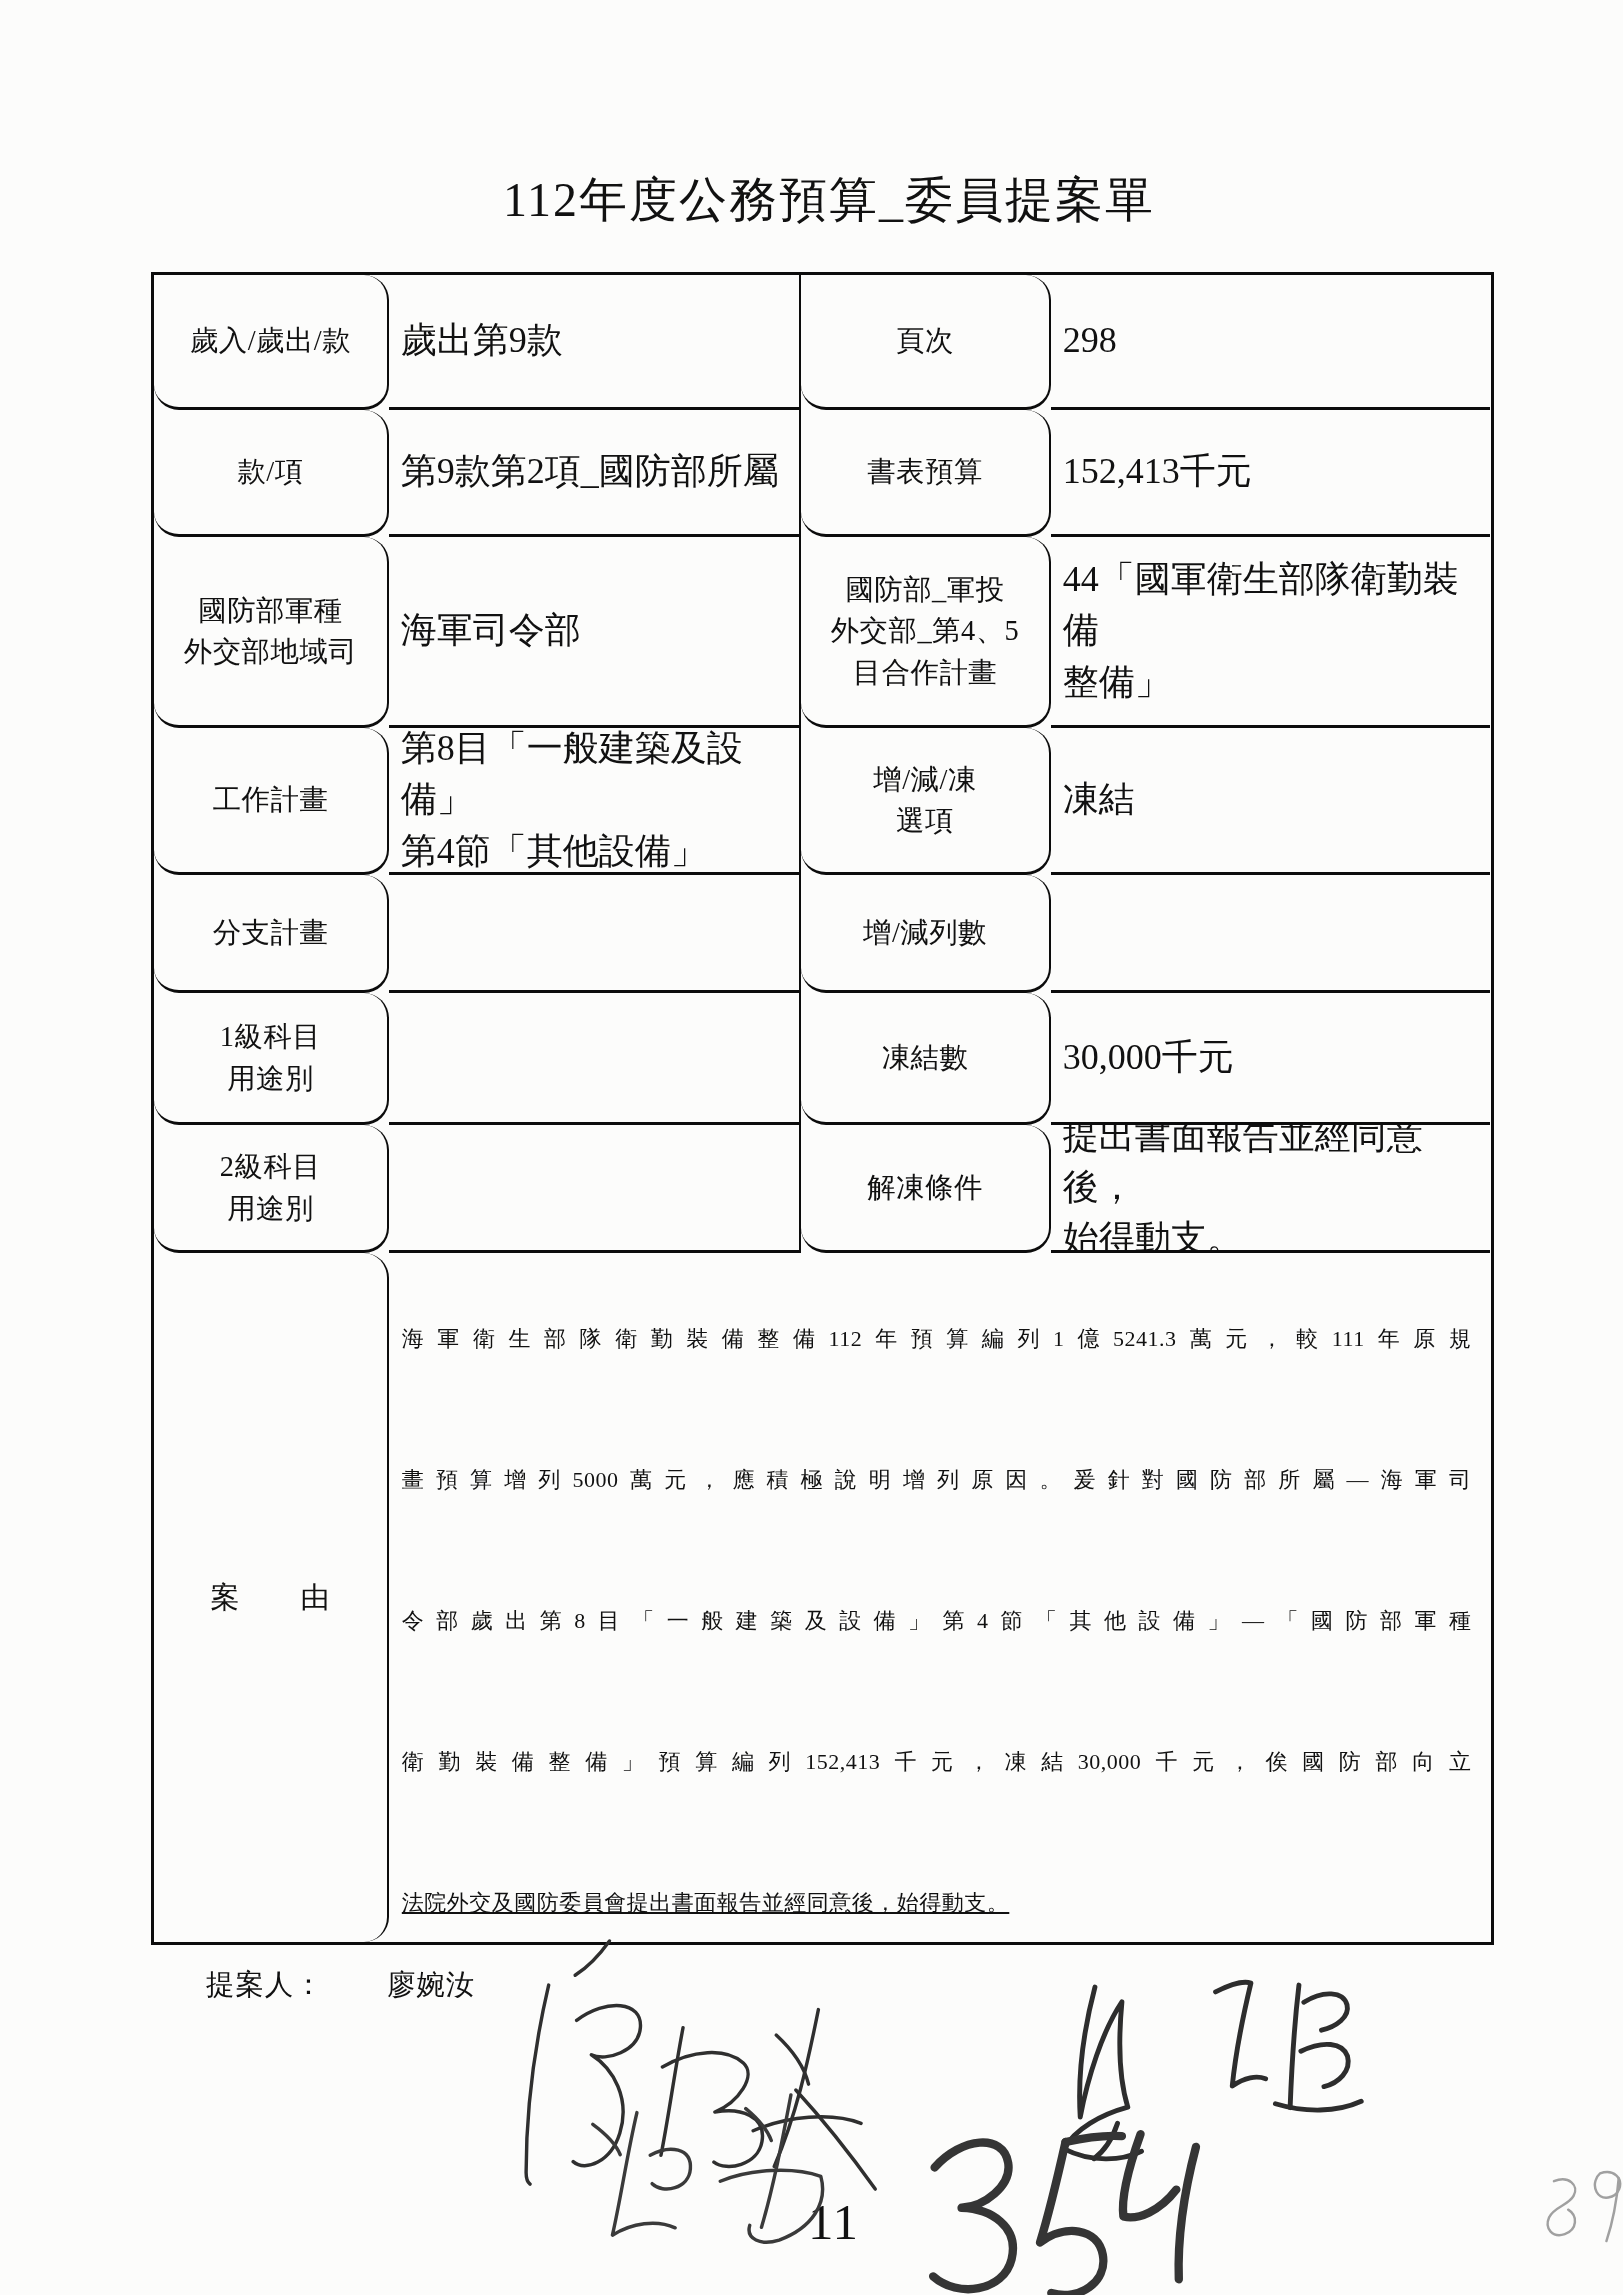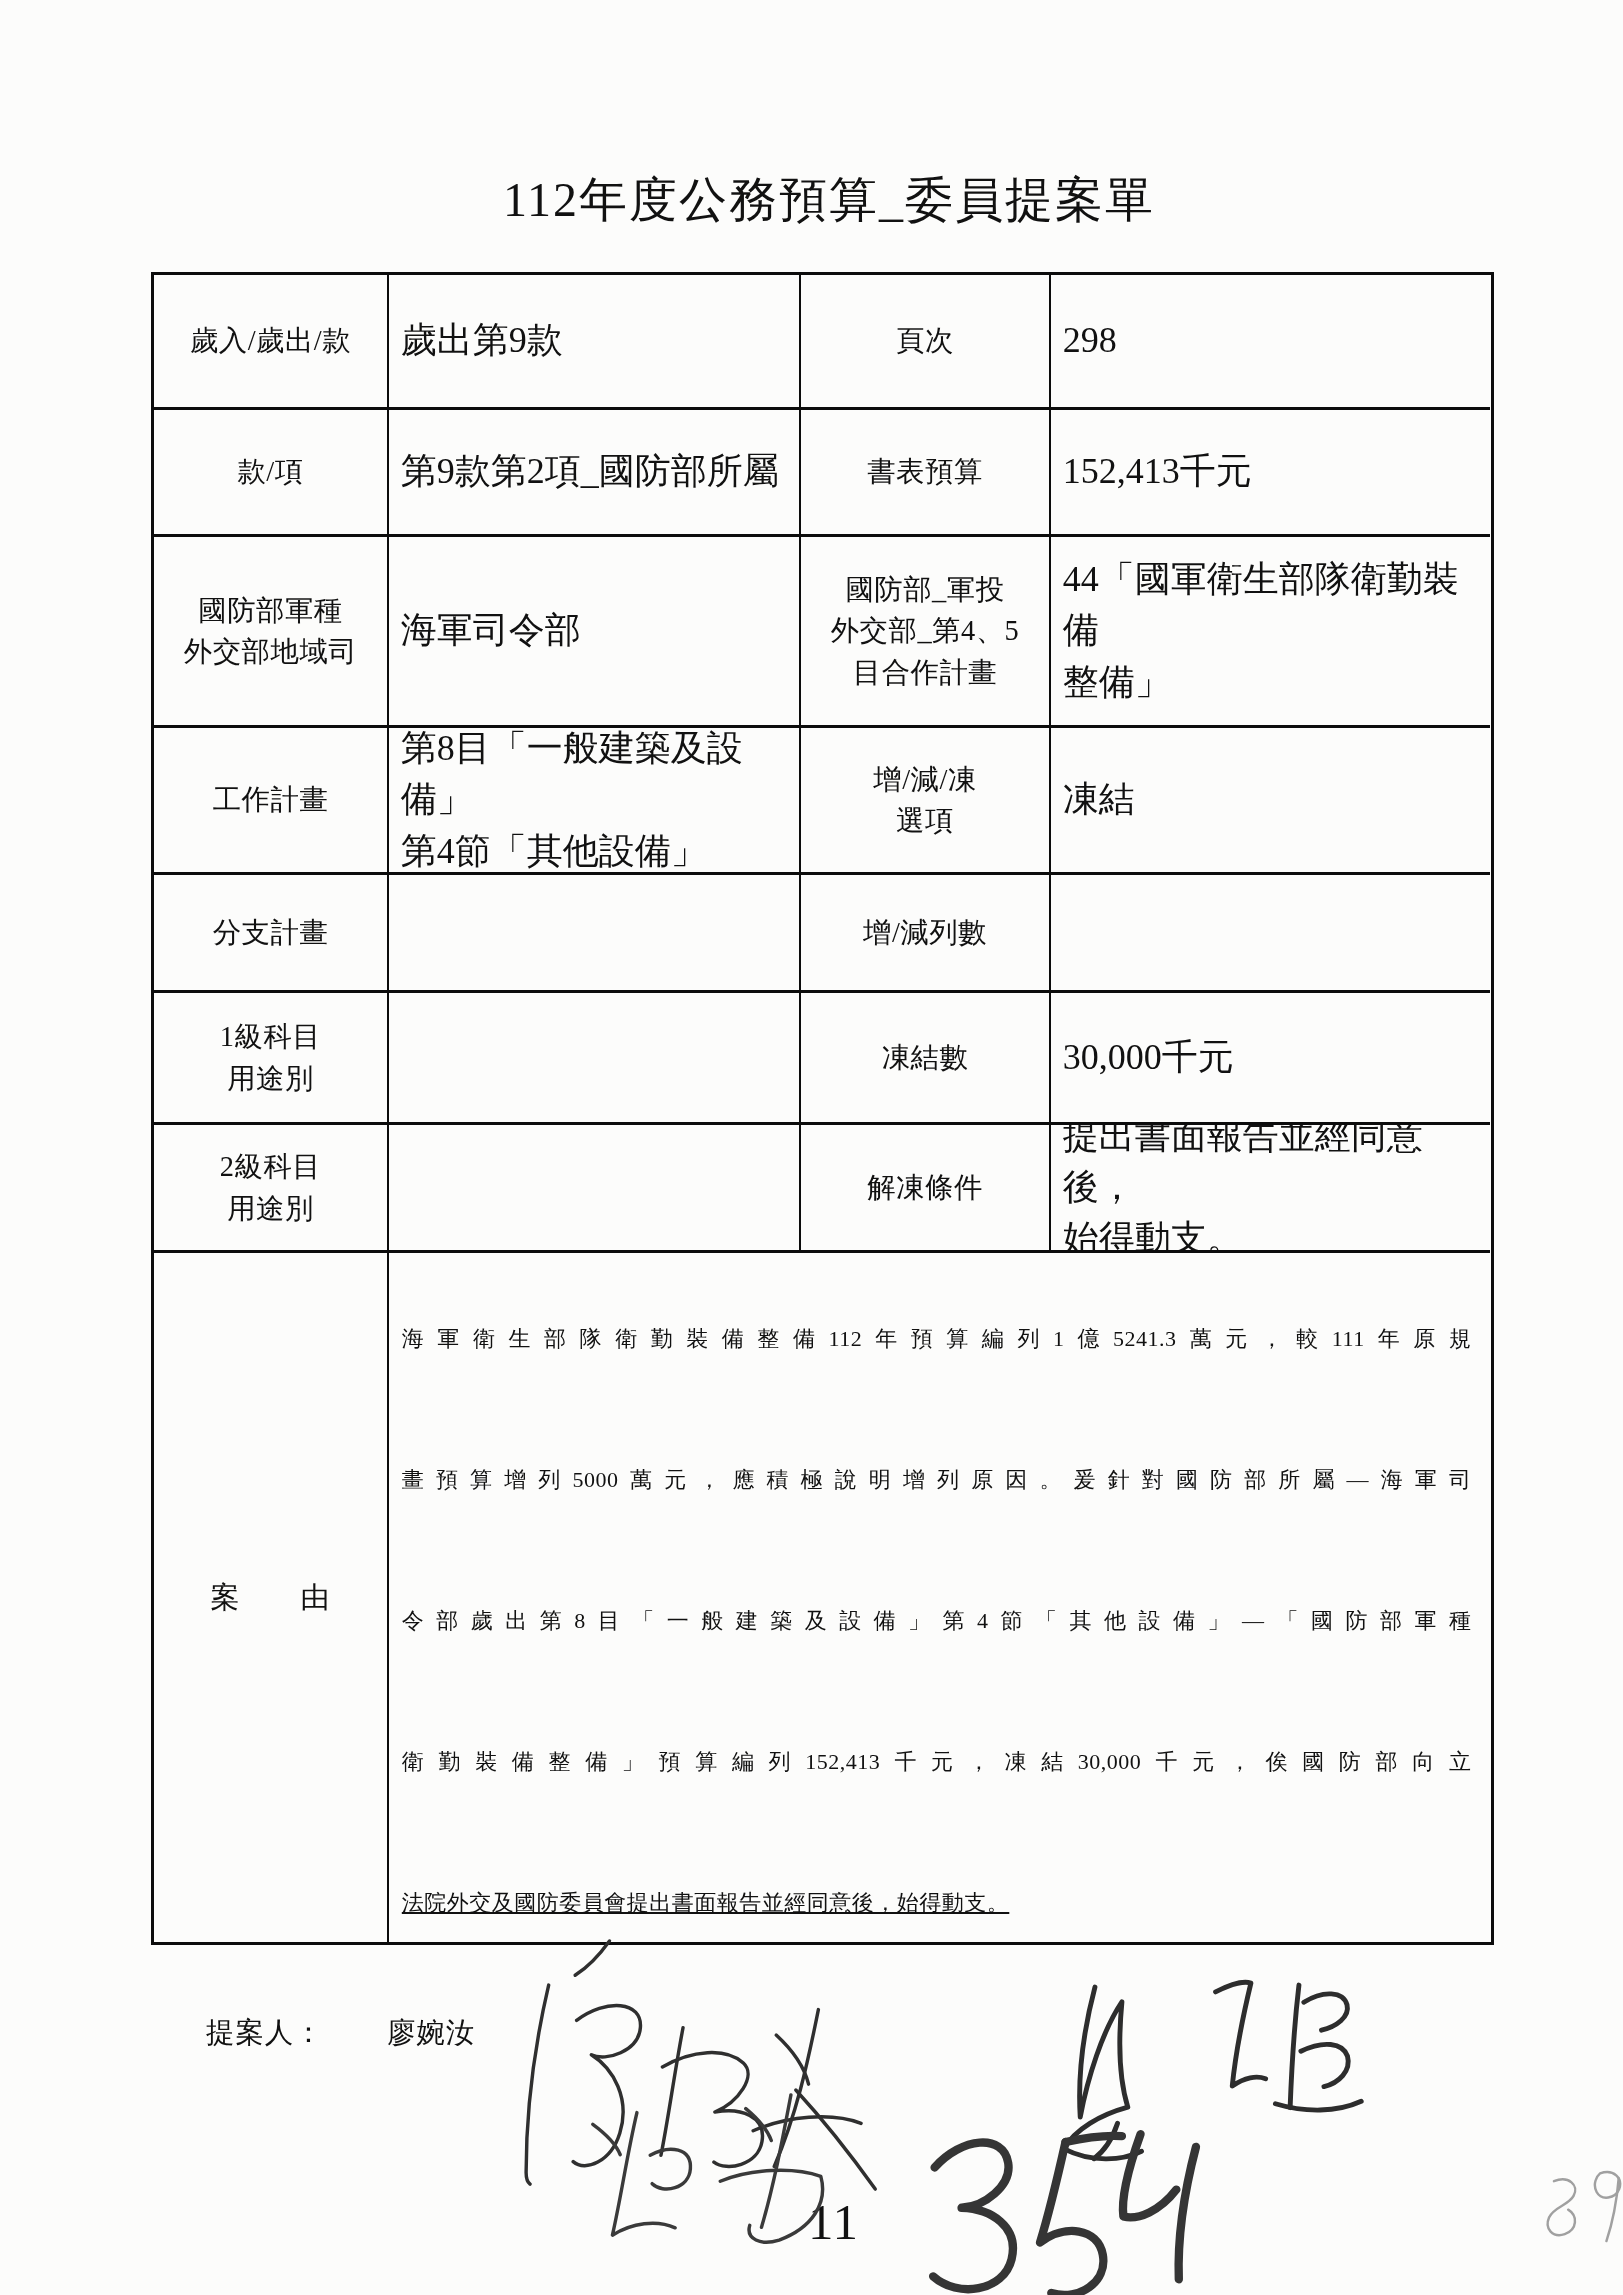--- a/index.html
+++ b/index.html
@@ -32,21 +32,21 @@
     border-bottom:3.9px solid #0c0c0c;
     display:flex;align-items:center;
     white-space:pre-line;
     box-sizing:border-box;
     overflow:hidden;
   }
   .cell.c-last{border-right:none;}
   .cell.r-last{border-bottom:none;}
   .lbl{
     justify-content:center;text-align:center;
-    font-size:28.4px;line-height:1.45;letter-spacing:0.5px;
+    font-size:28.4px;line-height:1.45;letter-spacing:0.5px;border-radius:25px;
   }
   .val{
     justify-content:flex-start;text-align:left;
     padding-left:11.8px;padding-right:8.8px;
     font-size:36px;line-height:1.42;
   }
   .case-lbl{font-size:29px;letter-spacing:1px;}
   .case-cell{
     display:block;
     padding:10.8px 18.6px 0 12.8px;
@@ -54,21 +54,21 @@
   .case-line{
     font-size:22px;
     line-height:132px;
     text-align:justify;
     text-align-last:justify;
     letter-spacing:0.5px;
   }
   .case-line.no-just{text-align:left;text-align-last:left;text-decoration:underline;}
   .footer-line{
     position:absolute;left:206px;top:1966px;
-    font-size:28.4px;letter-spacing:1px;margin-top:48px;
+    font-size:28.4px;letter-spacing:1px;
   }
   .footer-line .name{position:absolute;left:181px;top:0;white-space:nowrap;}
   .page-number{
     position:absolute;left:808px;top:2193px;
     font-size:51px;letter-spacing:1px;
   }
   .overlay{
     position:absolute;left:0;top:0;width:1624px;height:2295px;
     pointer-events:none;
   }

